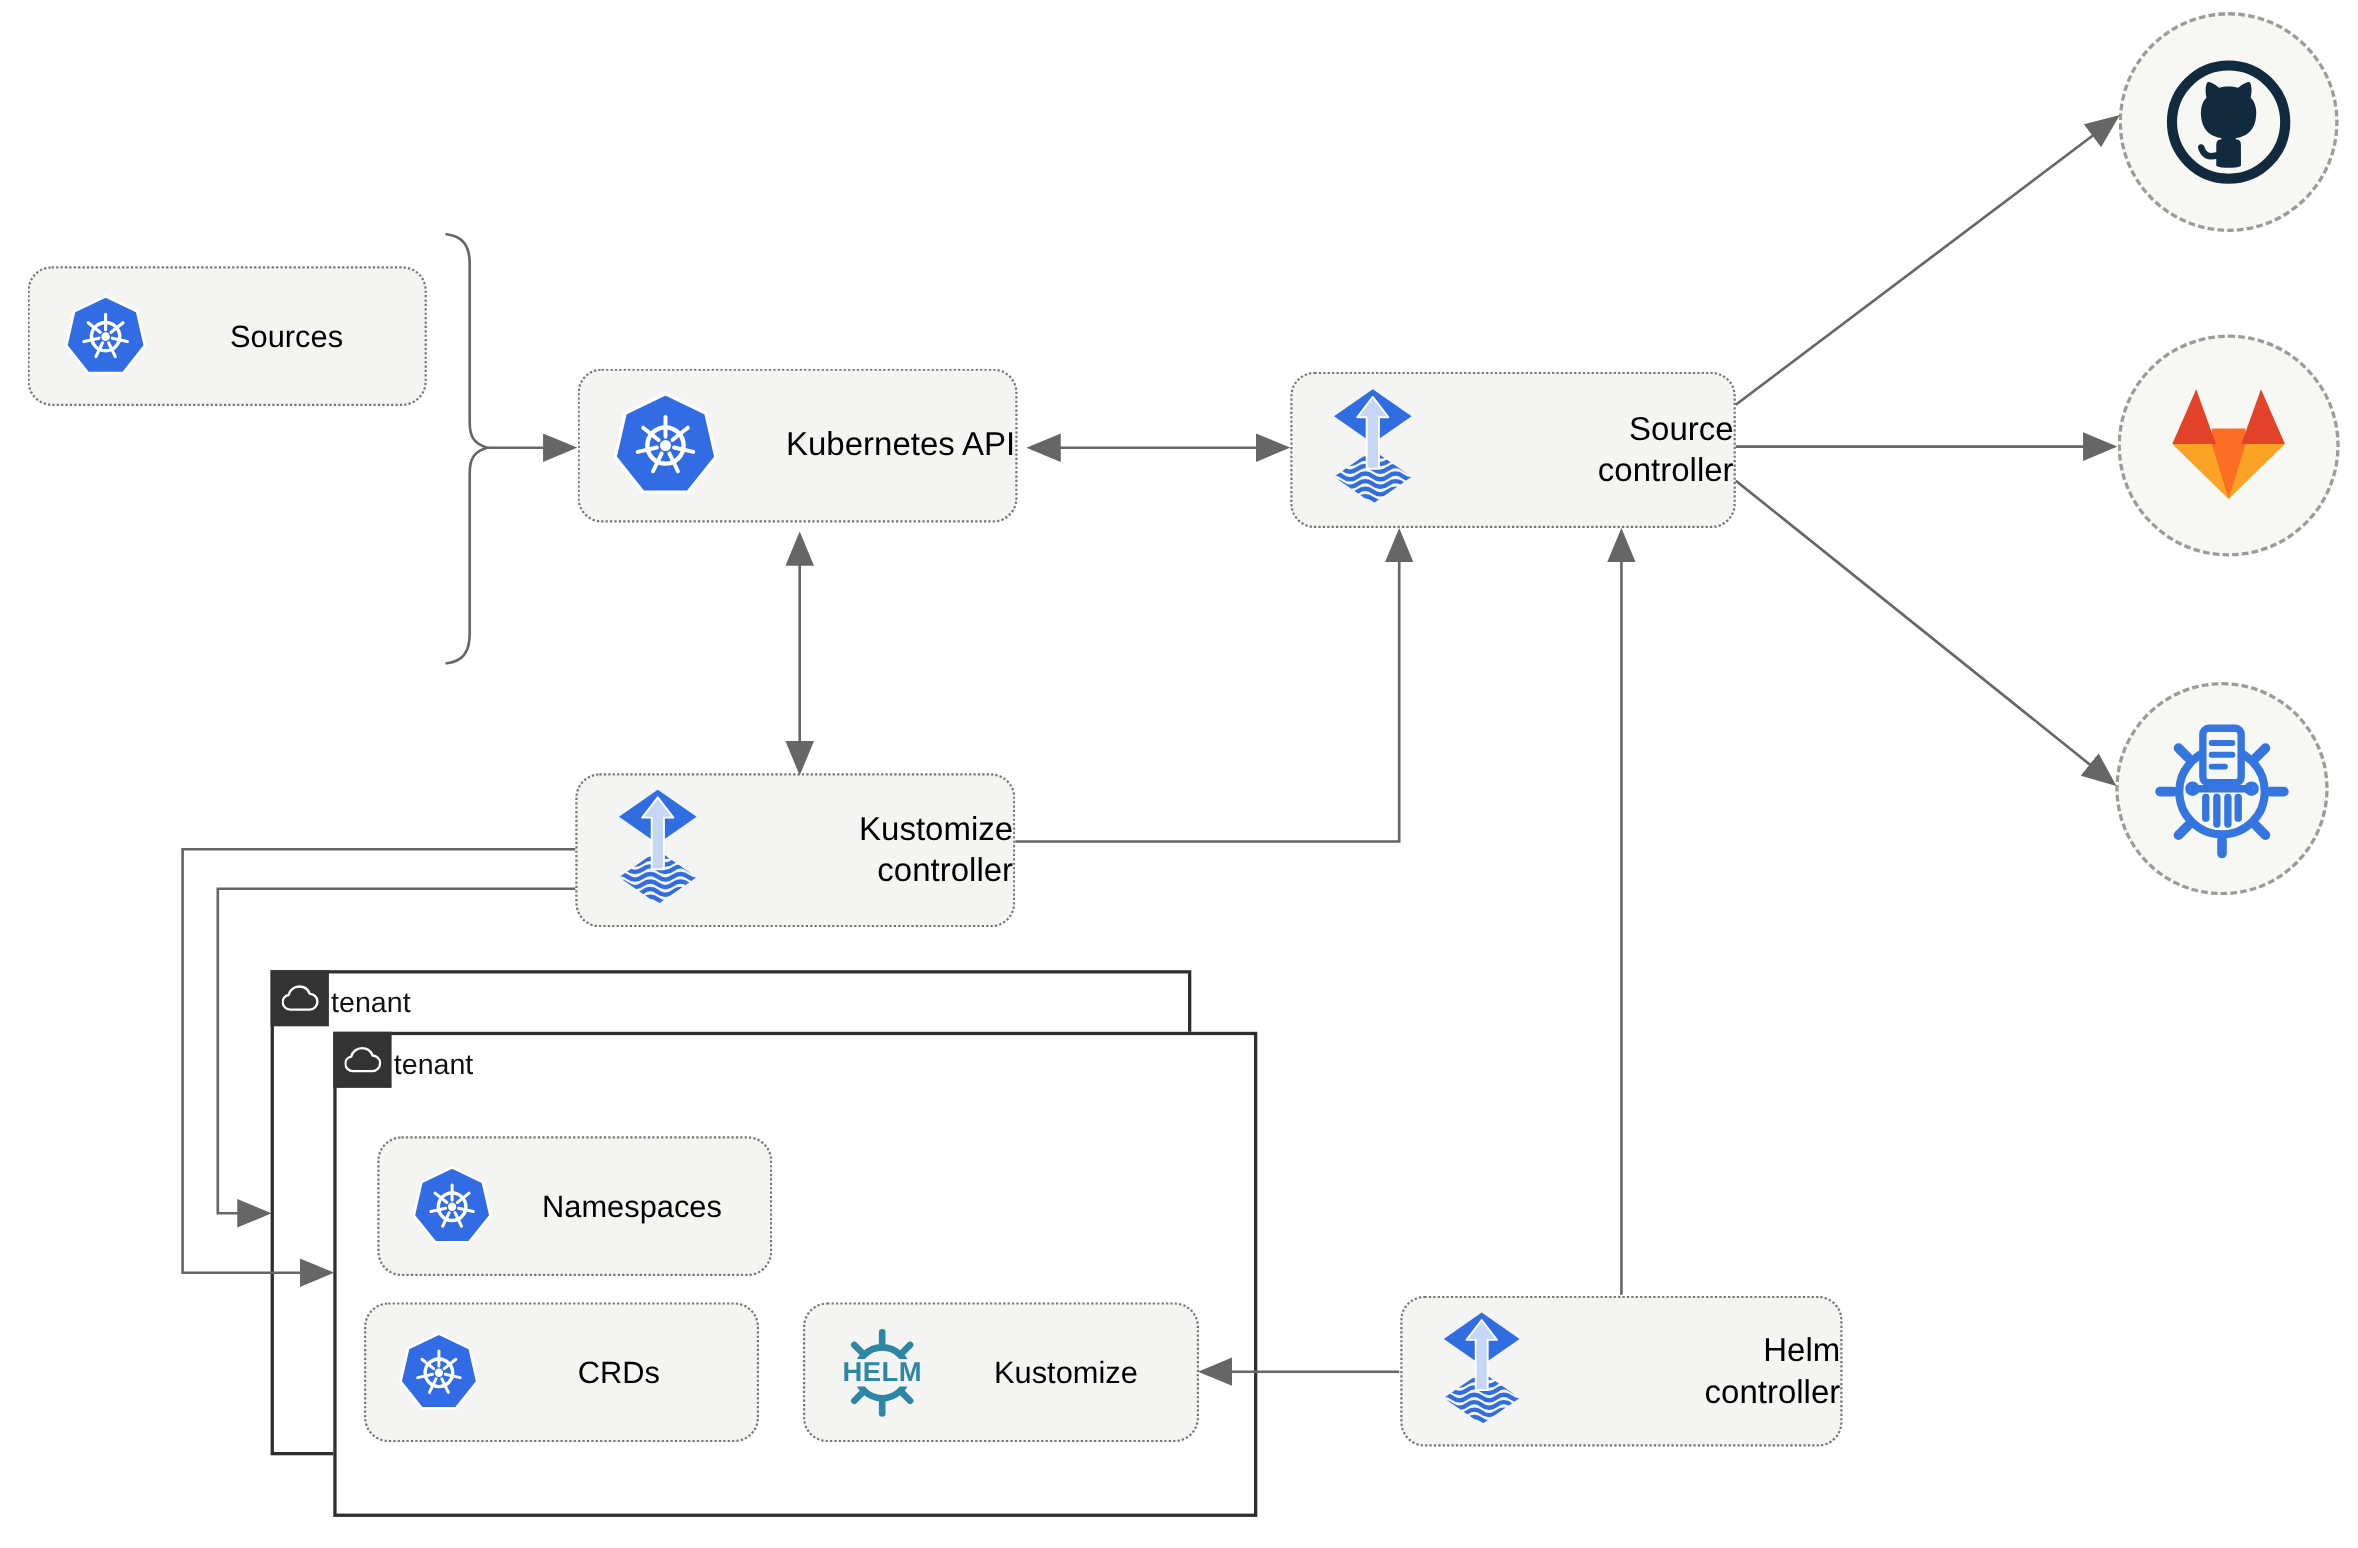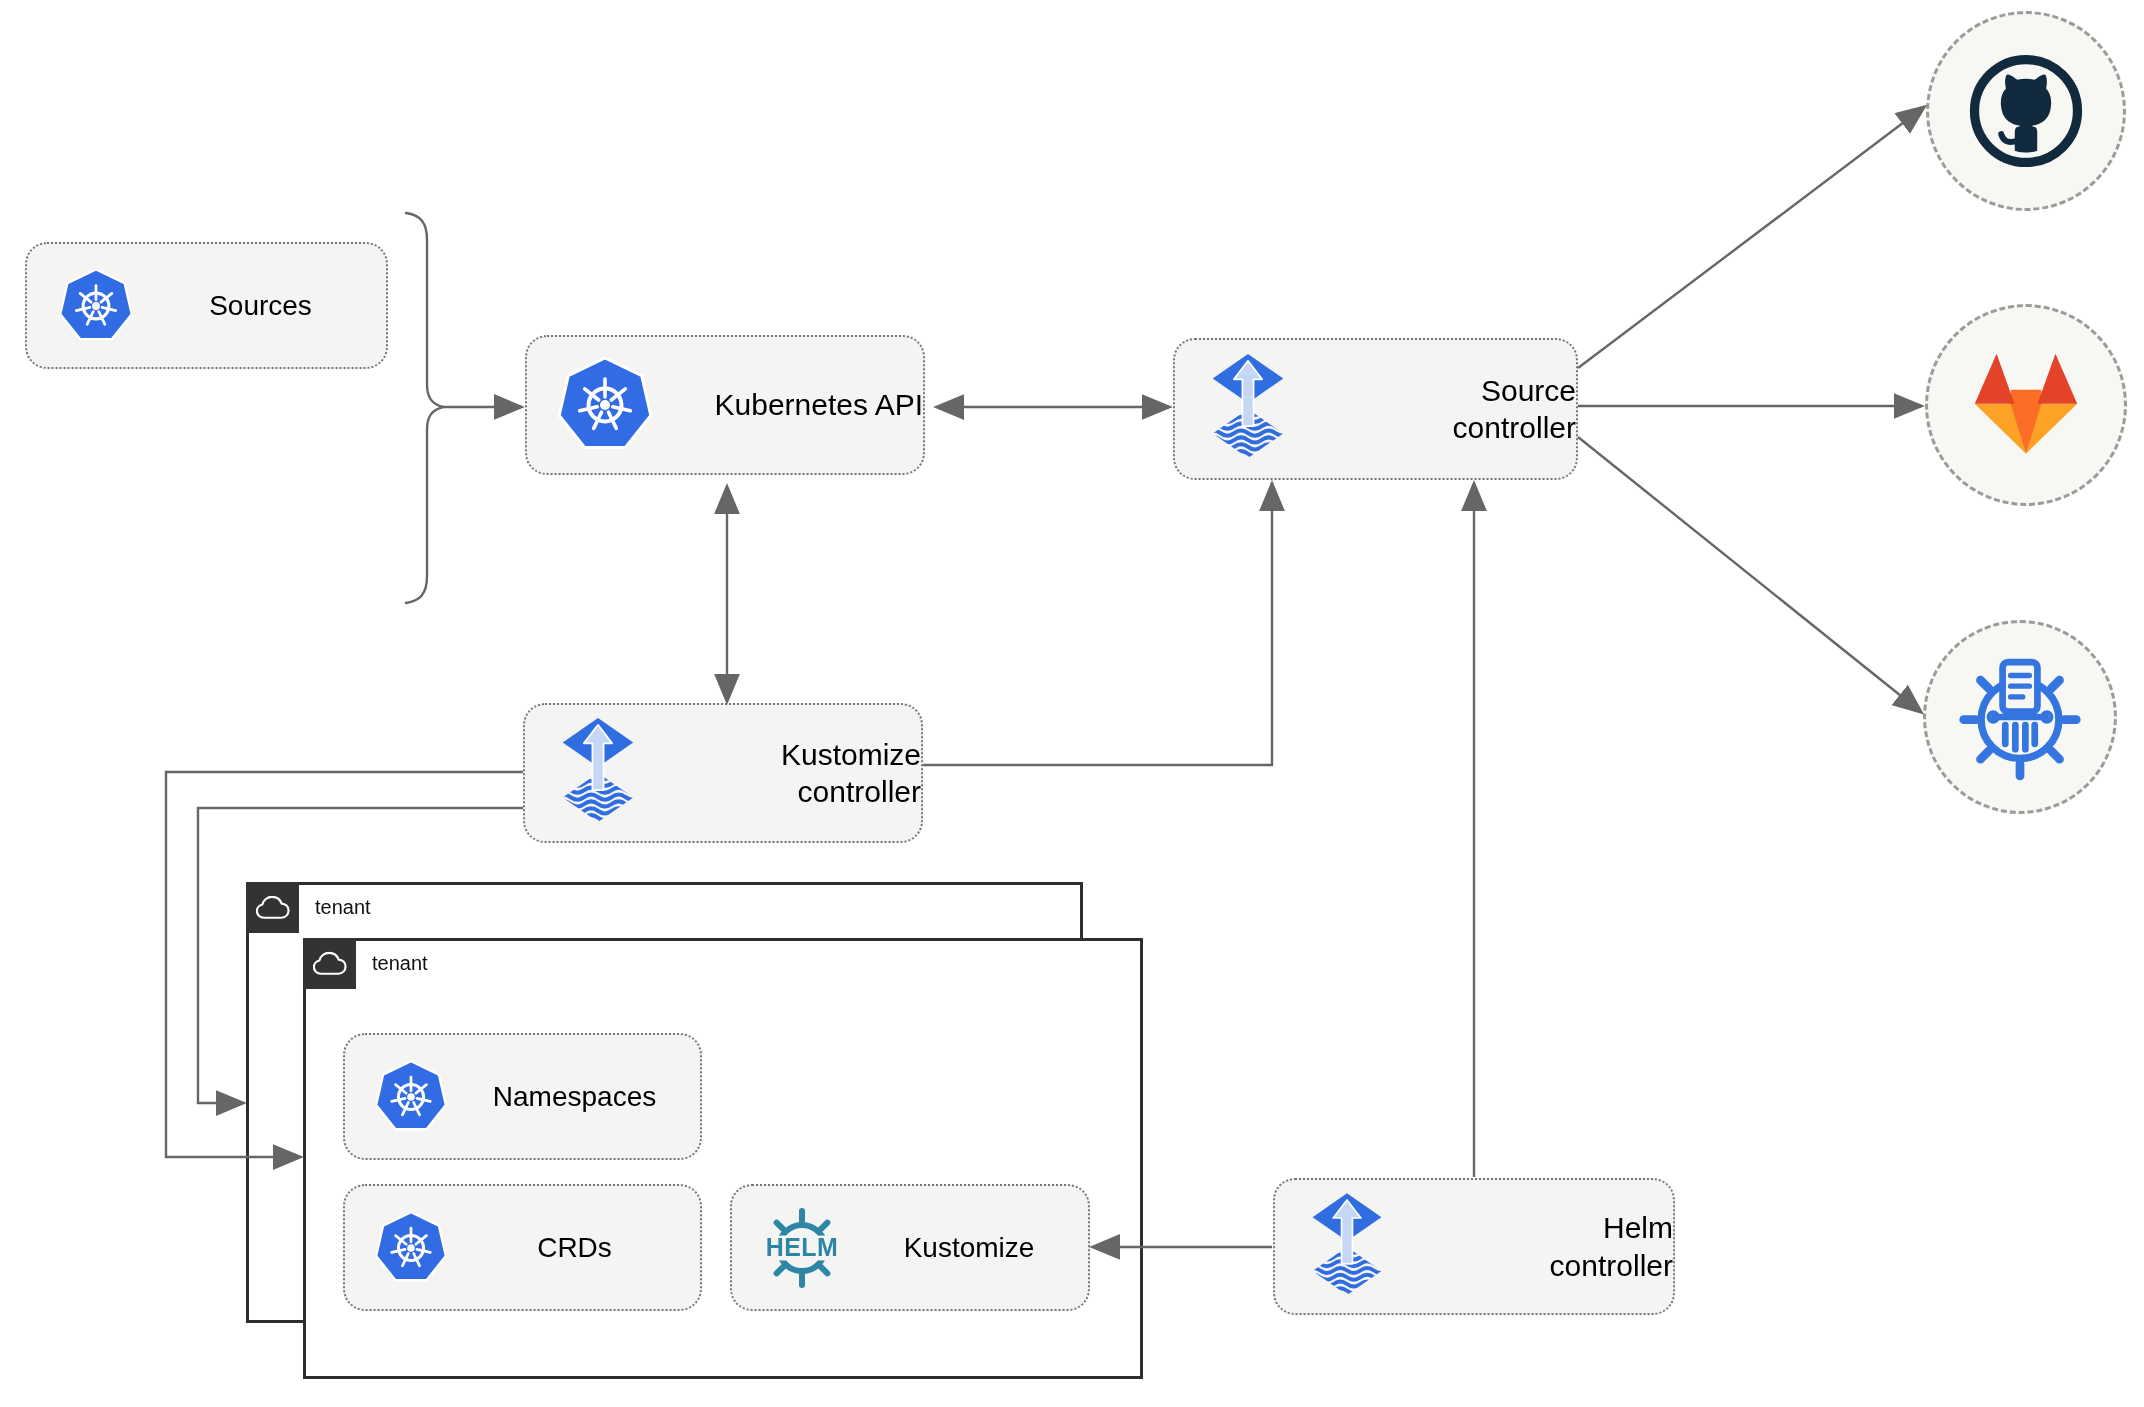--- a/index.html
+++ b/index.html
@@ -9,21 +9,21 @@
         display:flex;align-items:center;box-sizing:border-box;z-index:8;}
   .node .lbl{flex:1;text-align:center;font-size:28px;color:#000;line-height:1.25;white-space:pre-line;}
   .node.big .lbl{font-size:30px;text-align:right;}
   .node .nicon{flex:0 0 auto;}
   .inner{z-index:7;}
   .tenant{position:absolute;background:#ffffff;border:3px solid #2e2e2e;box-sizing:border-box;}
   .tenant.back{z-index:5;}
   .tenant.front{z-index:6;}
   .tab{position:absolute;left:-3px;top:-3px;width:53px;height:51px;background:#333333;
        display:flex;align-items:center;justify-content:center;}
-  .tlabel{position:absolute;left:66px;top:11px;font-size:20px;color:#111;}
+  .tlabel{position:absolute;left:52px;top:11px;font-size:26px;color:#111;}
   .circle{position:absolute;border-radius:50%;background:#f7f7f4;border:3px dashed #9b9b99;
           box-sizing:border-box;display:flex;align-items:center;justify-content:center;z-index:8;}
   .overlay{position:absolute;left:0;top:0;z-index:20;pointer-events:none;}
   svg text{font-family:"Liberation Sans",sans-serif;}
 </style>
 </head>
 <body>
 
 <div class="canvas">
 
@@ -124,21 +124,21 @@
   </div>
 
   <div class="node inner" style="left:343px;top:1033px;width:359px;height:127px">
     <svg class="nicon" style="margin-left:28px" width="76" height="76" viewBox="0 0 100 100">
         <use href="#sym-k8s"></use>
       </svg>
     <div class="lbl">Namespaces</div>
   </div>
 
 
-  <div class="node inner" style="left:343px;top:1184px;width:359px;height:127px">
+  <div class="node inner" style="left:331px;top:1184px;width:359px;height:127px">
     <svg class="nicon" style="margin-left:28px" width="76" height="76" viewBox="0 0 100 100">
         <use href="#sym-k8s"></use>
       </svg>
     <div class="lbl">CRDs</div>
   </div>
 
   <div class="node inner" style="left:730px;top:1184px;width:360px;height:127px">
     <svg class="nicon" style="margin-left:22px" width="96" height="94" viewBox="0 0 104 100">
       <g stroke="#2e86a5" stroke-width="6.5" stroke-linecap="round" fill="none">
         <circle cx="52" cy="50" r="25"></circle>

